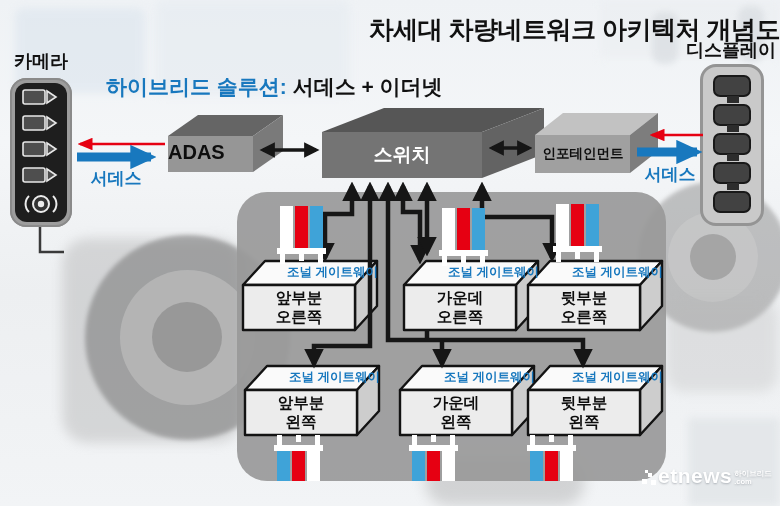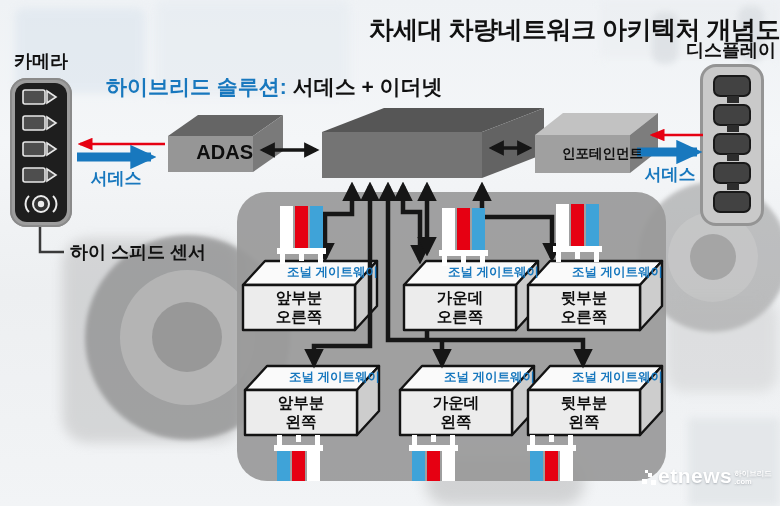--- a/index.html
+++ b/index.html
@@ -41,23 +41,23 @@
   .lbl{position:absolute;z-index:8;color:#111;white-space:nowrap;}
   .title{left:0;top:13px;width:780px;text-align:right;font-size:25px;font-weight:bold;letter-spacing:-.5px;}
   .subtitle{left:106px;top:66px;font-size:21px;font-weight:bold;margin-top:7px;}
   .subtitle .hl{color:#1878be;}
   .lbl-camera{left:14px;top:49px;font-size:18px;font-weight:bold;}
   .lbl-display{left:686px;top:38px;font-size:18px;font-weight:bold;}
   .lbl-sensor{left:70px;top:240px;font-size:18px;font-weight:bold;}
   .serdes{font-size:17px;font-weight:bold;color:#1878be;text-align:center;}
   .lbl-serdes-left{left:82px;top:167px;width:68px;}
   .lbl-serdes-right{left:636px;top:163px;width:68px;}
-  .lbl-adas{left:168px;top:141px;width:85px;text-align:right;font-size:20px;font-weight:bold;color:#0d0d0d;}
+  .lbl-adas{left:168px;top:141px;width:85px;text-align:left;font-size:20px;font-weight:bold;color:#0d0d0d;}
   .lbl-switch{left:322px;top:142px;width:160px;text-align:center;font-size:19px;font-weight:bold;color:#fff;}
-  .lbl-info{left:562px;top:145px;width:92px;font-size:13.5px;font-weight:bold;color:#0d0d0d;}
+  .lbl-info{left:537px;top:145px;width:92px;text-align:center;font-size:13.5px;font-weight:bold;color:#0d0d0d;}
   .gw-top{position:absolute;z-index:8;width:136px;text-align:right;font-size:12.5px;font-weight:bold;color:#1878be;white-space:nowrap;}
   .gw-front{position:absolute;z-index:8;width:112px;text-align:center;font-size:15.5px;line-height:19px;font-weight:bold;color:#0d0d0d;}
   
   .watermark{left:642px;top:464px;z-index:9;display:flex;align-items:flex-end;color:#fff;
     text-shadow:0 1px 2px rgba(110,118,126,.45);}
   .wm-brand{font-size:21px;font-weight:bold;letter-spacing:.5px;}
   .wm-suffix{display:inline-block;font-size:7.5px;line-height:8px;margin-left:2px;margin-bottom:2px;font-weight:bold;}
   .wm-logo{position:relative;width:14px;height:18px;margin-right:2px;}
   .wm-logo i{position:absolute;background:#fff;display:block;}
 </style>
@@ -266,25 +266,25 @@
     </g>
   </svg>
 
   <div class="lbl title">차세대 차량네트워크 아키텍처 개념도</div>
   <div class="lbl subtitle">
     <span class="hl">하이브리드 솔루션:</span><span> 서데스 + 이더넷</span>
   </div>
 
   <div class="lbl lbl-camera">카메라</div>
   <div class="lbl lbl-display">디스플레이</div>
-  <div class="lbl lbl-sensor">하이 스피드 센서</div>
   <div class="lbl serdes lbl-serdes-left">서데스</div>
   <div class="lbl serdes lbl-serdes-right">서데스</div>
 
   <div class="lbl lbl-adas">ADAS</div>
+  <div class="lbl lbl-switch">스위치</div>
   <div class="lbl lbl-info">인포테인먼트</div>
 
   <div class="gw-top" style="left:242px;top:264px">조널 게이트웨이</div>
   <div class="gw-front" style="left:243px;top:288px">
     <div>앞부분</div>
     <div>오른쪽</div>
   </div>
   <div class="gw-top" style="left:403px;top:264px">조널 게이트웨이</div>
   <div class="gw-front" style="left:404px;top:288px">
     <div>가운데</div>

